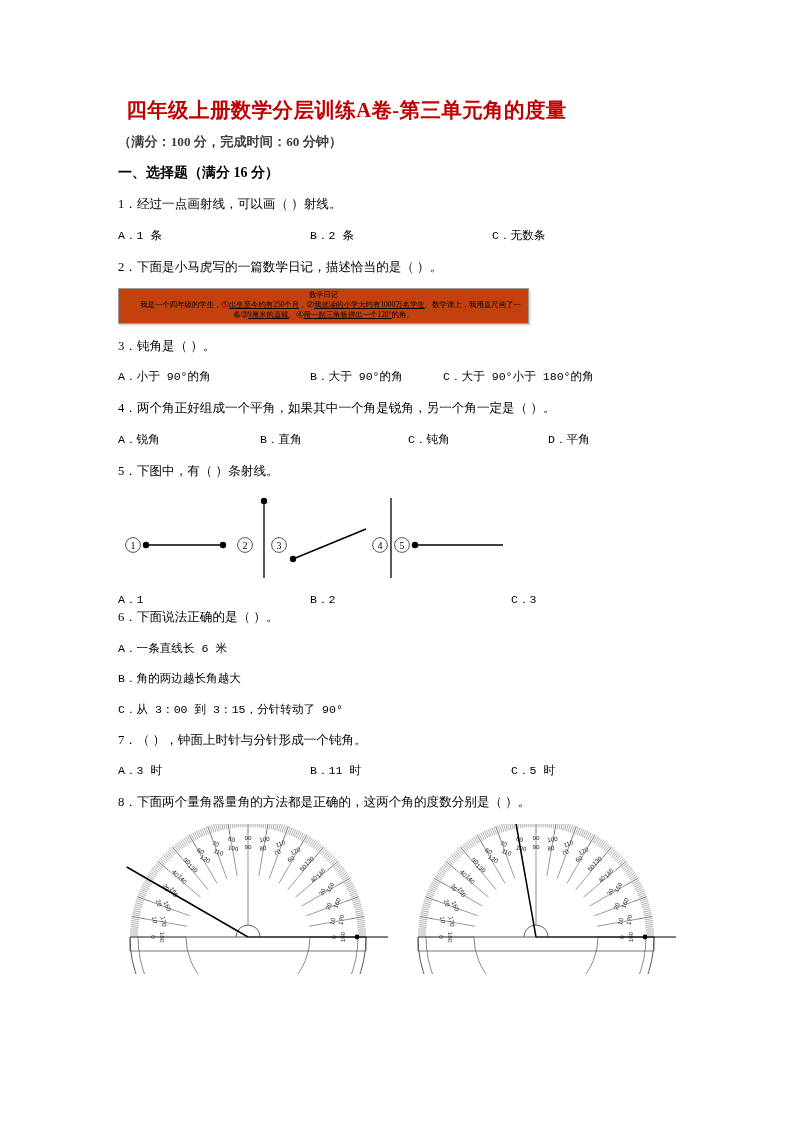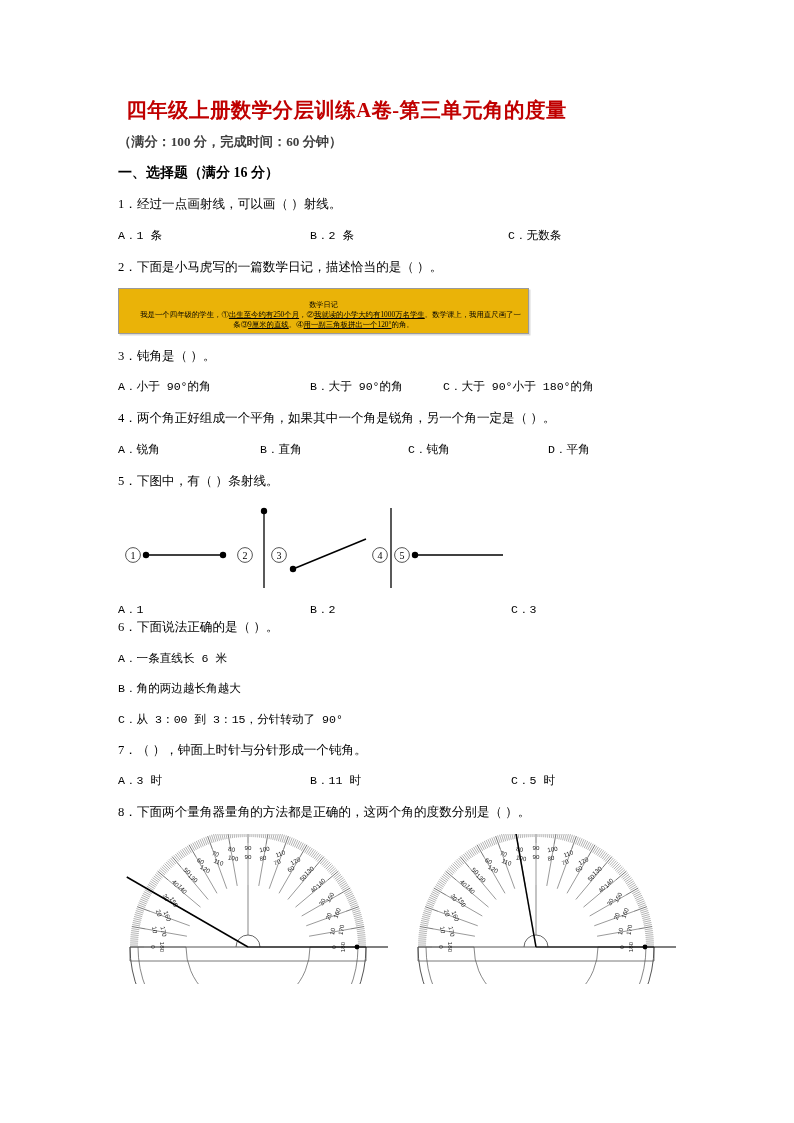--- a/index.html
+++ b/index.html
@@ -76,22 +76,22 @@
   }
 
   
   .diary-wrap {
     padding-top: 11px;
   }
   .diary-box {
     width: 411px;
     box-sizing: border-box;
     border: 1px solid #9a9a9a;
-    background: #eab308;
-    padding: 12px 5px 3px 5px;
+    background: #c2410c;
+    padding: 2px 5px 3px 5px;
     box-shadow: 1.5px 1.5px 0 0 #d9d9d9;
   }
   .diary-title {
     text-align: center;
     font-size: 7.2px;
     line-height: 1.25;
   }
   .diary-body {
     font-size: 7.4px;
     line-height: 1.35;
@@ -127,21 +127,21 @@
 <div class="page">
 
   <h1 class="doc-title">四年级上册数学分层训练A卷-第三单元角的度量</h1>
   <div class="doc-subtitle">（满分：100 分，完成时间：60 分钟）</div>
   <div class="section-head">一、选择题（满分 16 分）</div>
 
   <div class="q">1．经过一点画射线，可以画（      ）射线。</div>
   <div class="opts">
     <span class="opt mono-lab" style="left:0px">A．1 条</span>
     <span class="opt mono-lab" style="left:192px">B．2 条</span>
-    <span class="opt mono-lab" style="left:390px">C．无数条</span>
+    <span class="opt mono-lab" style="left:374px">C．无数条</span>
   </div>
 
   <div class="q">2．下面是小马虎写的一篇数学日记，描述恰当的是（      ）。</div>
   <div class="diary-wrap">
     <div class="diary-box">
       <div class="diary-title">数学日记</div>
       <div class="diary-body"><span>我是一个四年级的学生，①</span><span class="u">出生至今约有250个月</span><span>，②</span><span class="u">我就读的小学大约有1000万名学生</span><span>。数学课上，我用直尺画了一条③</span><span class="u">9厘米的直线</span><span>。④</span><span class="u">用一副三角板拼出一个120°</span><span>的角。</span></div>
     </div>
   </div>
 

